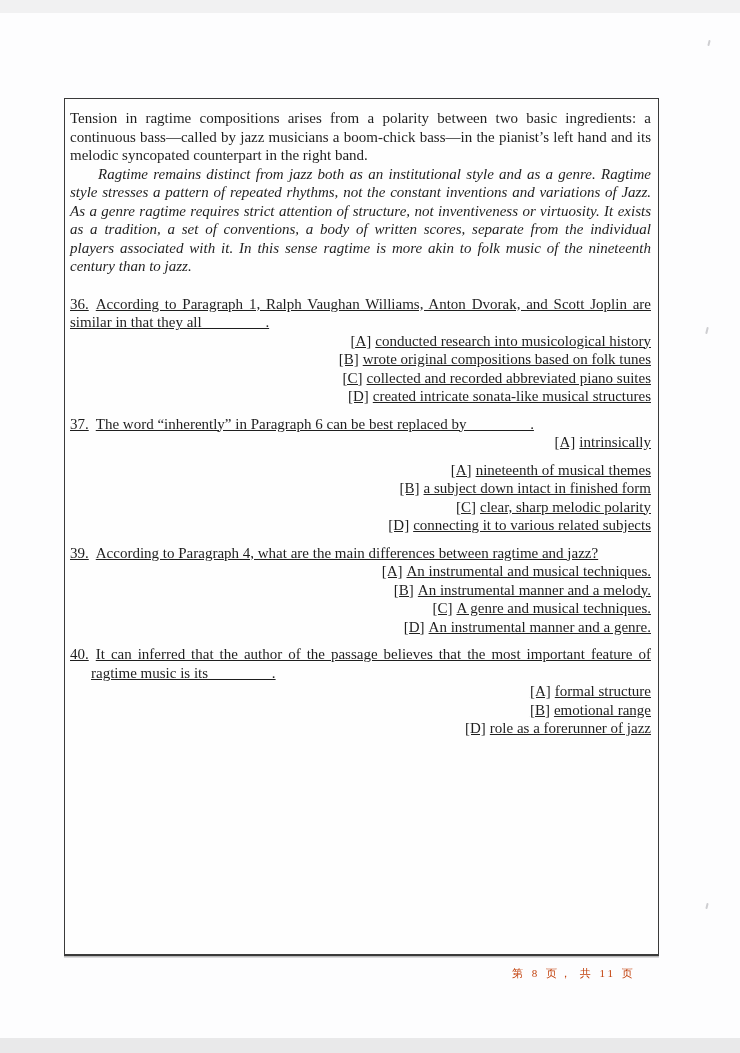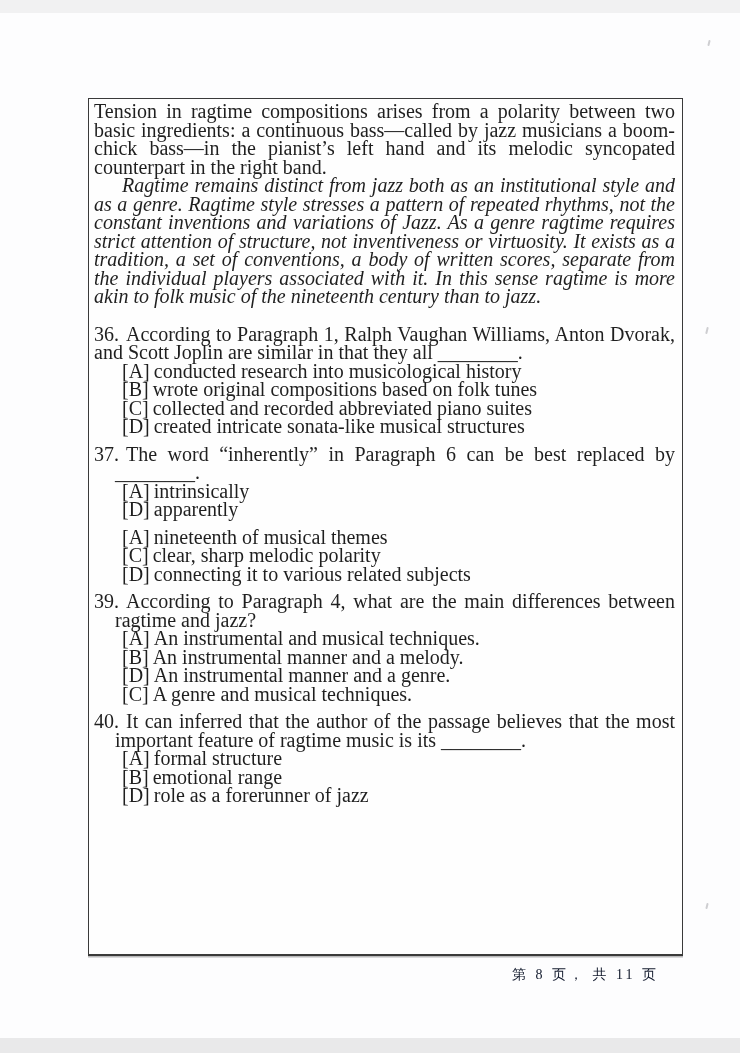--- a/index.html
+++ b/index.html
@@ -20,55 +20,55 @@
     width: 100%; height: 13px;
     background: #f1f1f2;
   }
   .strip-bottom {
     position: absolute; bottom: 0; left: 0;
     width: 100%; height: 15px;
     background: #e9e9ea;
   }
   .content-box {
     position: absolute;
-    left: 88px; top: 98px;
+    left: 64px; top: 98px;
     width: 595px; height: 858px;
     box-sizing: border-box;
     border: 1.4px solid #3a3a3a;
     border-bottom-width: 2px;
     box-shadow: 0 1.5px 0 rgba(130,130,130,0.55);
     background: #fefefe;
-    padding: 3px 7px 0 5px;
-    font-size: 20px;
+    padding: 10px 7px 0 5px;
+    font-size: 15px;
     line-height: 18.5px;
   }
   .passage p {
     margin: 0;
     text-align: justify;
   }
   .passage p + p { text-indent: 28px; font-style: italic; }
   .questions { margin-top: 19px; }
-  .question { margin-bottom: 9px; }
+  .question { margin-bottom: 9px; text-decoration: underline; }
   .q-text {
     text-align: justify;
   }
   .question.hang .q-text {
     padding-left: 21px;
     text-indent: -21px;
   }
   .q-num { margin-right: 7px; }
   .options { margin-left: 28px; }
-  .option { text-align: left; }
+  .option { text-align: right; }
   .opt-label { margin-right: 4px; }
   .footer {
     position: absolute;
     left: 512px; top: 966px;
-    font-size: 14px;
+    font-size: 11px;
     letter-spacing: 3px;
-    color: #0f172a;
+    color: #c2410c;
     white-space: nowrap;
     font-family: "Liberation Serif", "DejaVu Serif", serif;
   }
   .speck {
     position: absolute;
     width: 2px; height: 6px;
     background: #c6c6c9;
     border-radius: 1px;
     transform: rotate(14deg);
     opacity: 0.85;
@@ -95,37 +95,37 @@
             <div class="option"><span class="opt-label">[A]</span><span>conducted research into musicological history</span></div>
             <div class="option"><span class="opt-label">[B]</span><span>wrote original compositions based on folk tunes</span></div>
             <div class="option"><span class="opt-label">[C]</span><span>collected and recorded abbreviated piano suites</span></div>
             <div class="option"><span class="opt-label">[D]</span><span>created intricate sonata-like musical structures</span></div>
           </div>
         </div>
         <div class="question hang">
           <div class="q-text"><span class="q-num">37.</span><span>The word “inherently” in Paragraph 6 can be best replaced by ________.</span></div>
           <div class="options">
             <div class="option"><span class="opt-label">[A]</span><span>intrinsically</span></div>
-            <div class="option"><span class="opt-label">[D]</span><span>apparently</span></div>
           </div>
         </div>
         <div class="question hang">
           <div class="options">
             <div class="option"><span class="opt-label">[A]</span><span>nineteenth of musical themes</span></div>
+            <div class="option"><span class="opt-label">[B]</span><span>a subject down intact in finished form</span></div>
             <div class="option"><span class="opt-label">[C]</span><span>clear, sharp melodic polarity</span></div>
             <div class="option"><span class="opt-label">[D]</span><span>connecting it to various related subjects</span></div>
           </div>
         </div>
         <div class="question hang">
           <div class="q-text"><span class="q-num">39.</span><span>According to Paragraph 4, what are the main differences between ragtime and jazz?</span></div>
           <div class="options">
             <div class="option"><span class="opt-label">[A]</span><span>An instrumental and musical techniques.</span></div>
             <div class="option"><span class="opt-label">[B]</span><span>An instrumental manner and a melody.</span></div>
+            <div class="option"><span class="opt-label">[C]</span><span>A genre and musical techniques.</span></div>
             <div class="option"><span class="opt-label">[D]</span><span>An instrumental manner and a genre.</span></div>
-            <div class="option"><span class="opt-label">[C]</span><span>A genre and musical techniques.</span></div>
           </div>
         </div>
         <div class="question hang">
           <div class="q-text"><span class="q-num">40.</span><span>It can inferred that the author of the passage believes that the most important feature of ragtime music is its ________.</span></div>
           <div class="options">
             <div class="option"><span class="opt-label">[A]</span><span>formal structure</span></div>
             <div class="option"><span class="opt-label">[B]</span><span>emotional range</span></div>
             <div class="option"><span class="opt-label">[D]</span><span>role as a forerunner of jazz</span></div>
           </div>
         </div>

